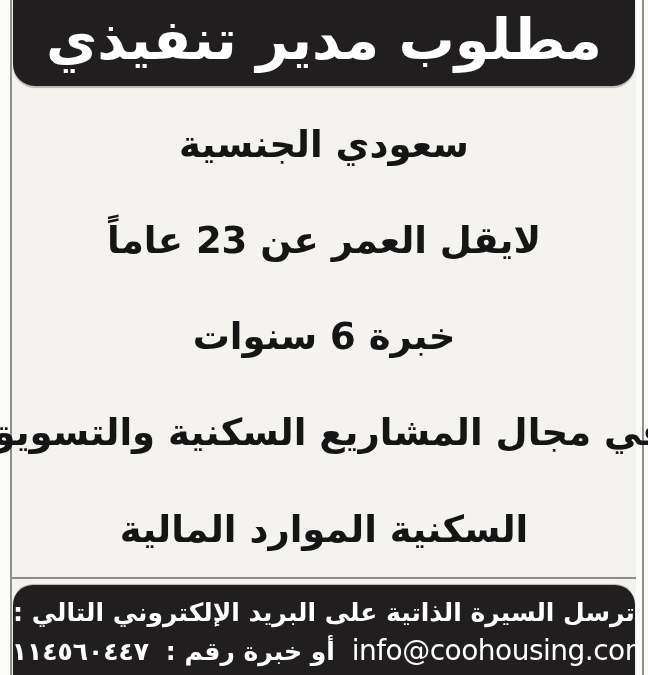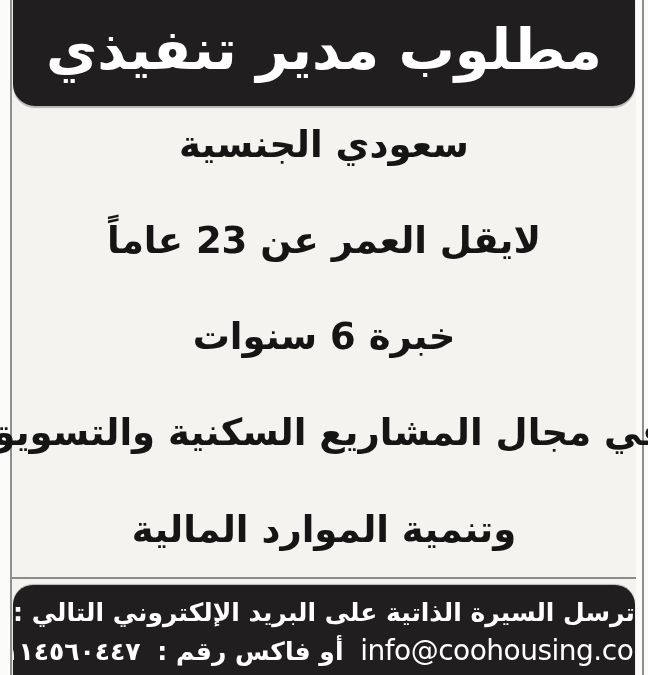--- a/index.html
+++ b/index.html
@@ -38,21 +38,21 @@
     right: 12px;
     background: #f4f3f0;
   }
 
   
   .title-banner {
     position: absolute;
     top: 0;
     left: 1px;
     right: 1px;
-    height: 106px;
+    height: 86px;
     background: #211e1f;
     border-radius: 0 0 22px 22px;
     box-shadow: 0 2px 1px rgba(0,0,0,0.25);
     display: flex;
     align-items: center;
     justify-content: center;
     overflow: hidden;
   }
   .title-banner h1 {
     margin: 0;
@@ -151,28 +151,28 @@
 
     <header class="title-banner">
       <h1>مطلوب مدير تنفيذي</h1>
     </header>
 
     <main class="requirements">
       <p>سعودي الجنسية</p>
       <p>لايقل العمر عن 23 عاماً</p>
       <p>خبرة 6 سنوات</p>
       <p>في مجال المشاريع السكنية والتسويق</p>
-      <p>وتنمية الموارد المالية</p>
+      <p>السكنية الموارد المالية</p>
     </main>
 
     <div class="divider-line"></div>
 
     <footer class="contact-banner">
       <p class="line contact-instruction">ترسل السيرة الذاتية على البريد الإلكتروني التالي :</p>
       <p class="line contact-detail">
         <span class="email">info@coohousing.com</span>
-        <span class="fax-label">أو فاكس رقم :</span>
+        <span class="fax-label">أو خبرة رقم :</span>
         <span class="fax-number">٠١١٤٥٦٠٤٤٧</span>
       </p>
     </footer>
 
   </div>
 </div>
 
 </body></html>

